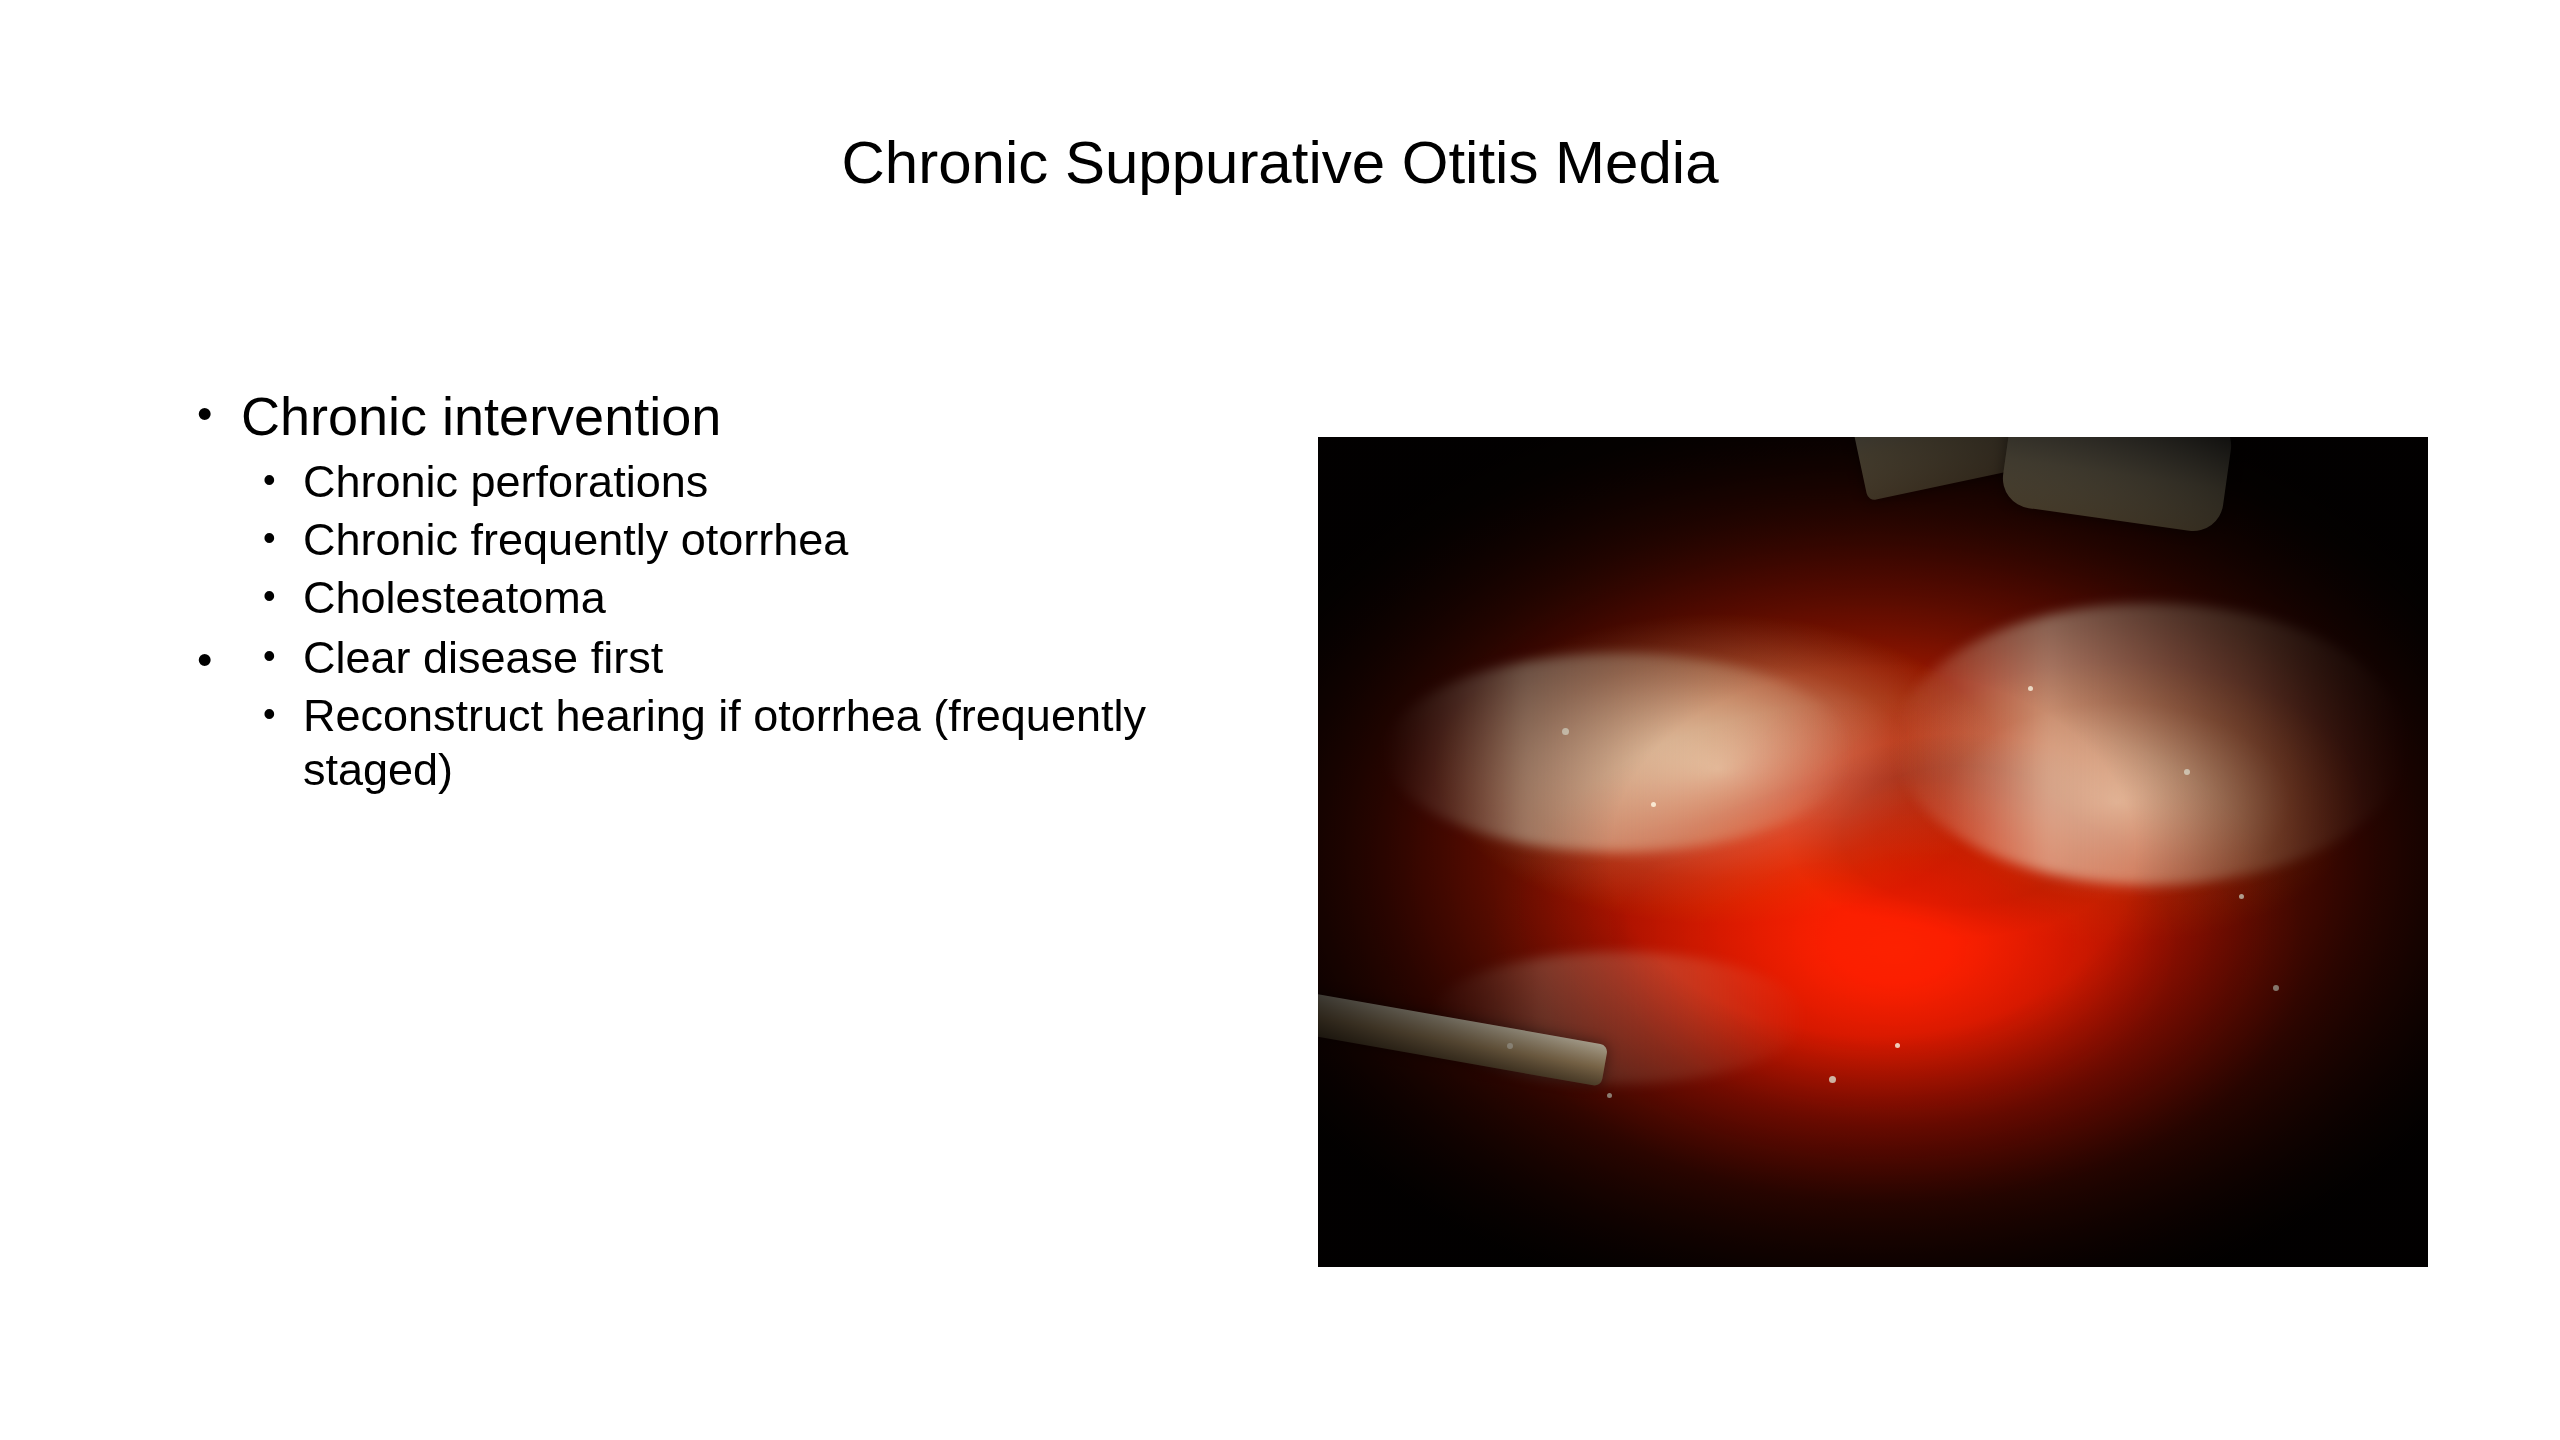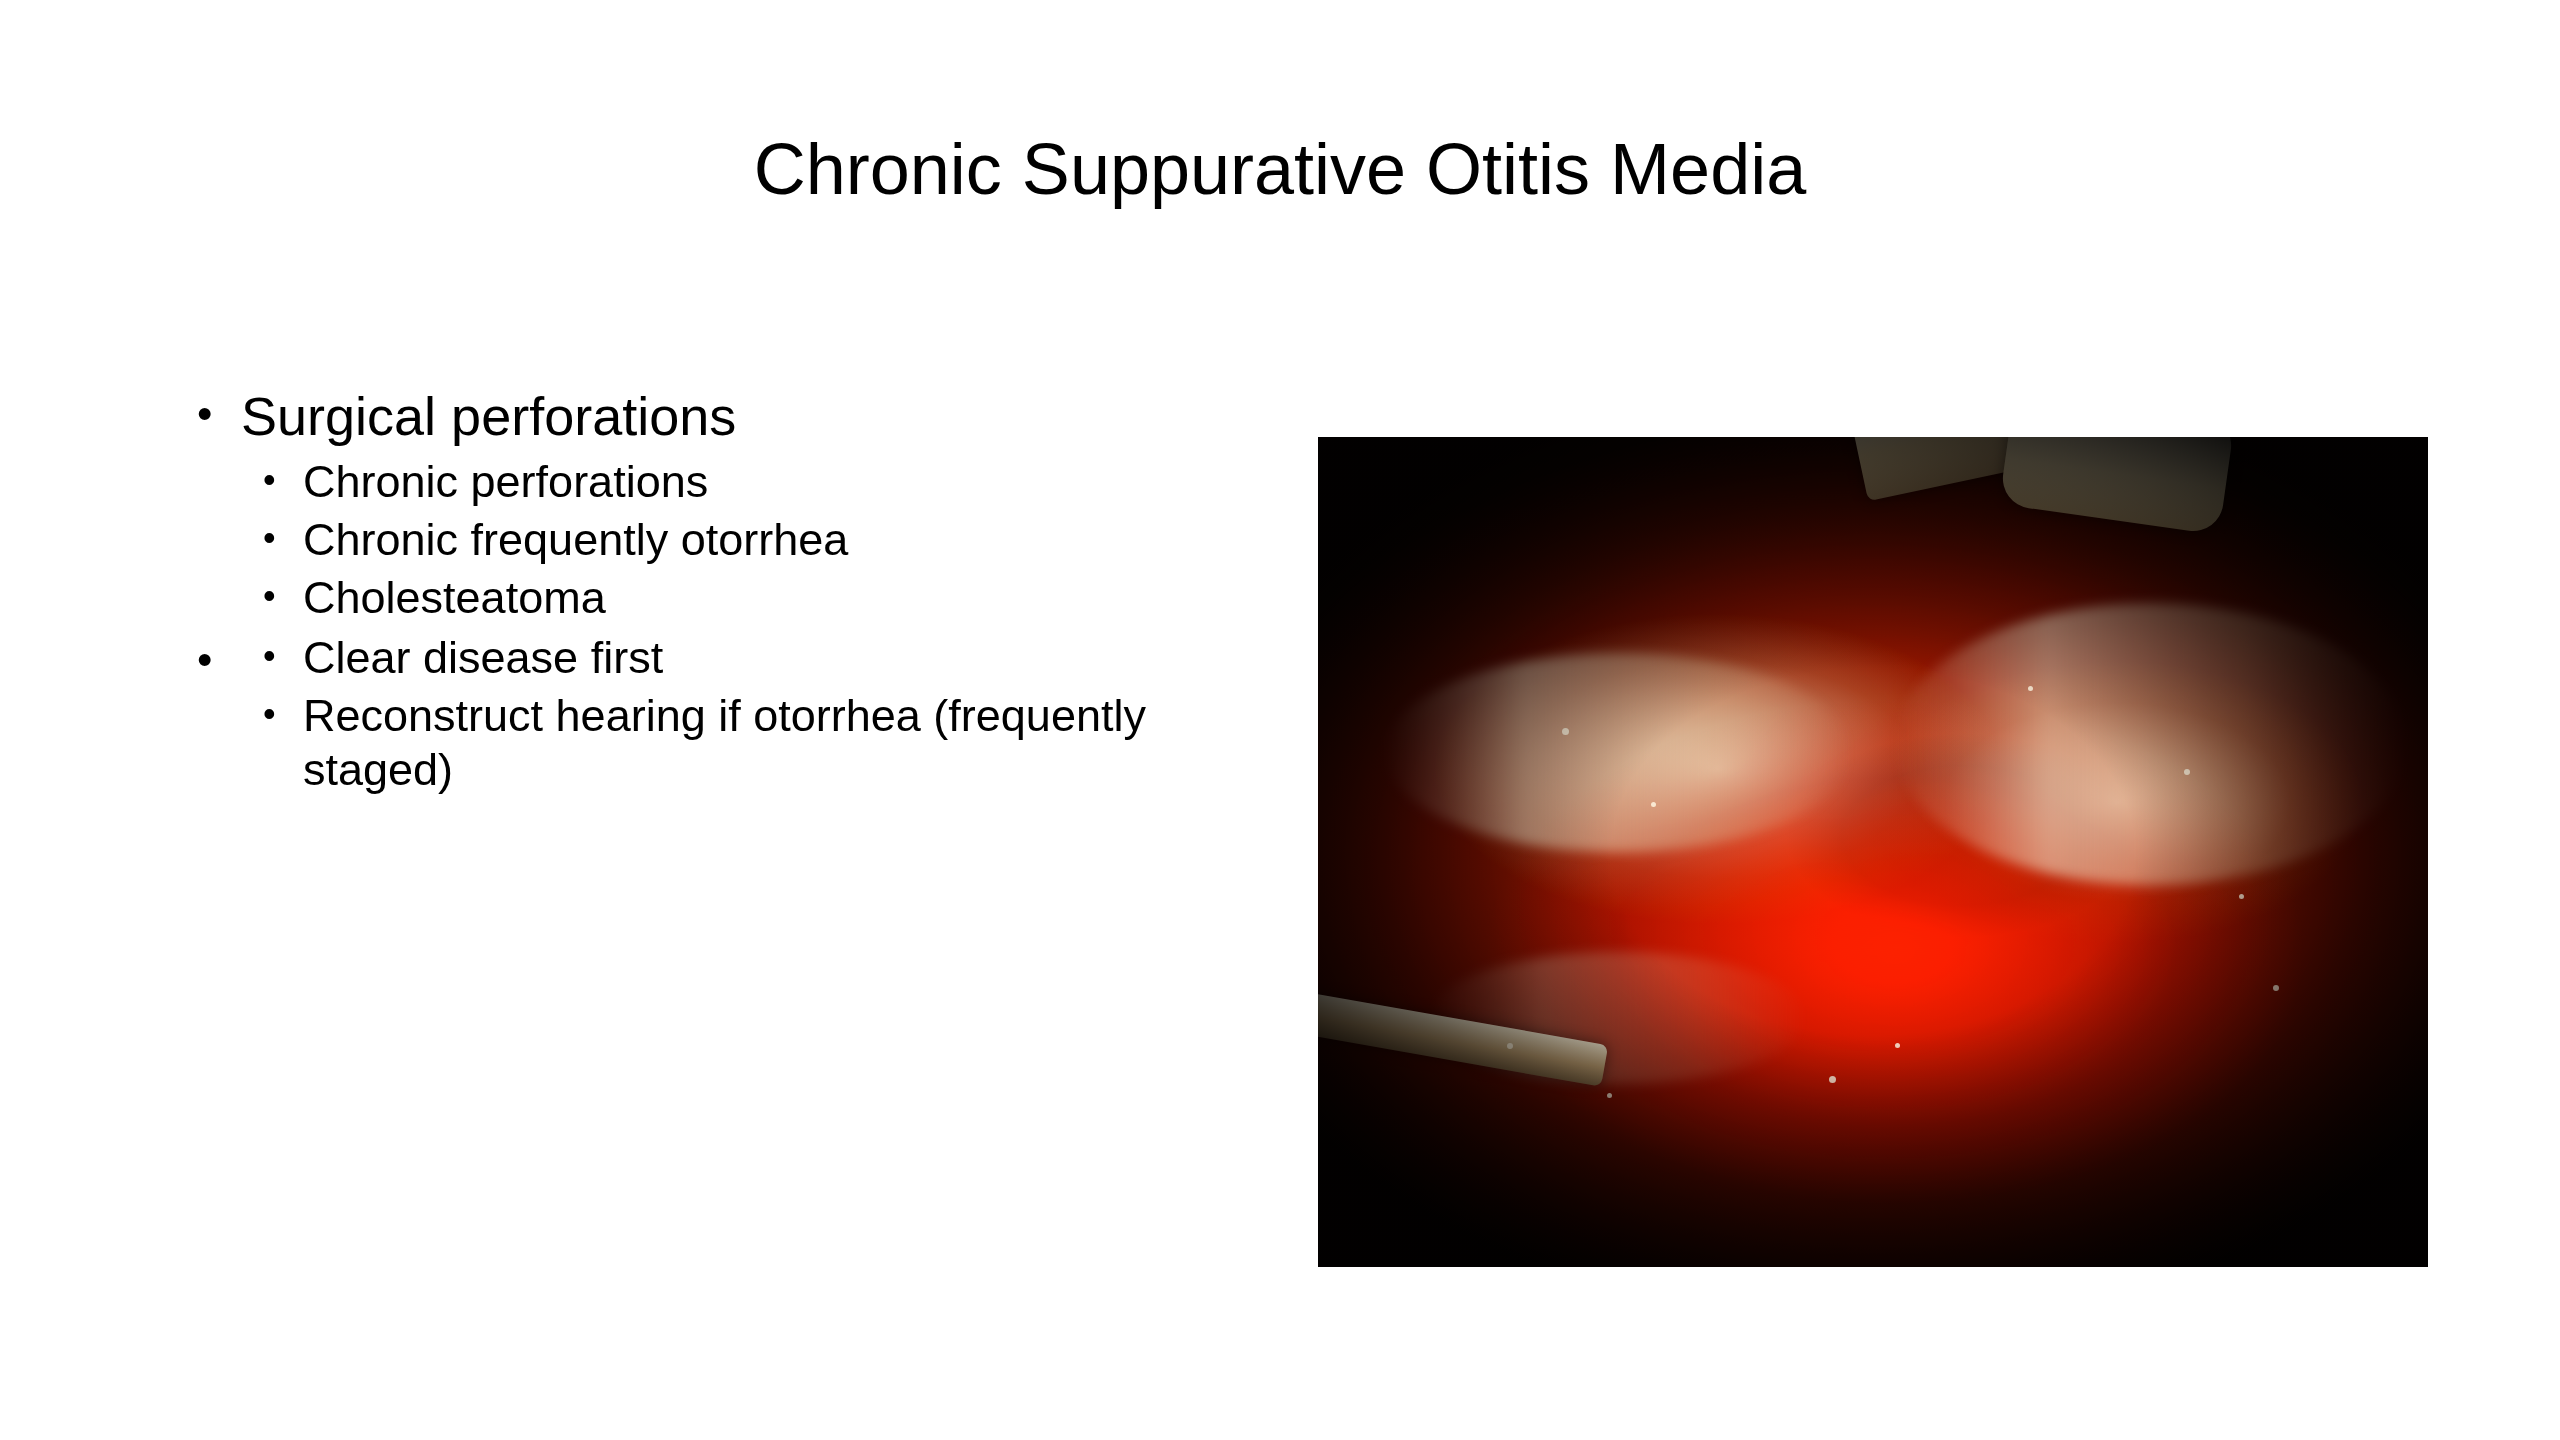--- a/index.html
+++ b/index.html
@@ -19,21 +19,21 @@
     width: 2560px;
     height: 1440px;
     background: #ffffff;
   }
   .slide-title {
     position: absolute;
     left: 0;
     top: 130px;
     width: 2560px;
     text-align: center;
-    font-size: 72px;
+    font-size: 60px;
     font-weight: 400;
     line-height: 1.1;
     color: #000000;
     letter-spacing: 0px;
     white-space: nowrap;
   }
   .body-column {
     position: absolute;
     left: 185px;
     top: 385px;
@@ -157,21 +157,21 @@
 
 <div class="slide">
 
   <div class="slide-title">Chronic Suppurative Otitis Media</div>
 
   <div class="body-column">
     <ul class="level1">
 
       <li class="l1">
         <span class="bullet">•</span>
-        <span>Surgical perforations</span>
+        <span>Chronic intervention</span>
         <ul class="level2">
           <li class="l2">
             <span class="bullet">•</span>
             <span class="l2-text">Chronic perforations</span>
           </li>
           <li class="l2">
             <span class="bullet">•</span>
             <span class="l2-text">Chronic frequently otorrhea</span>
           </li>
           <li class="l2">

